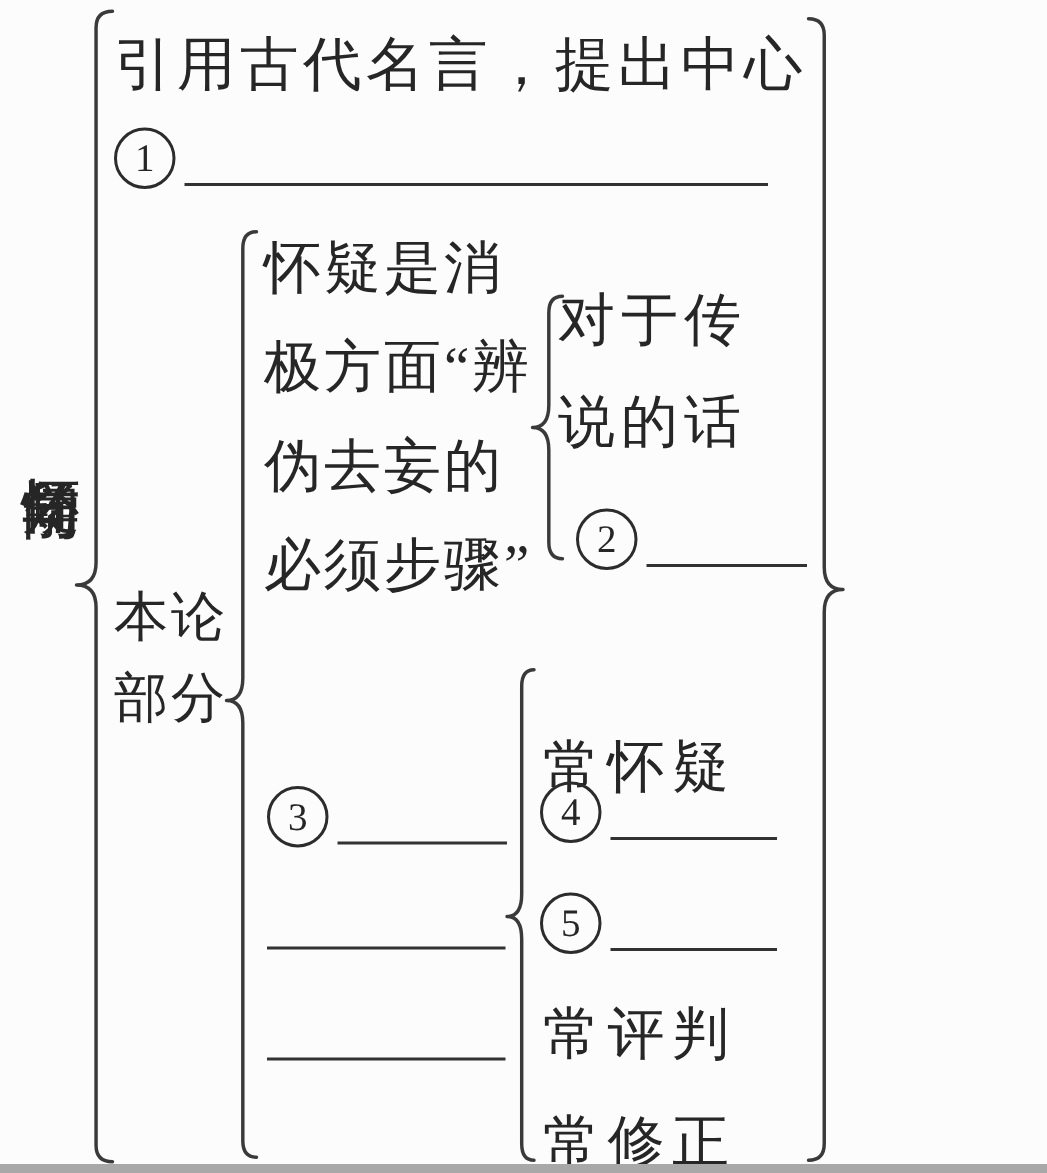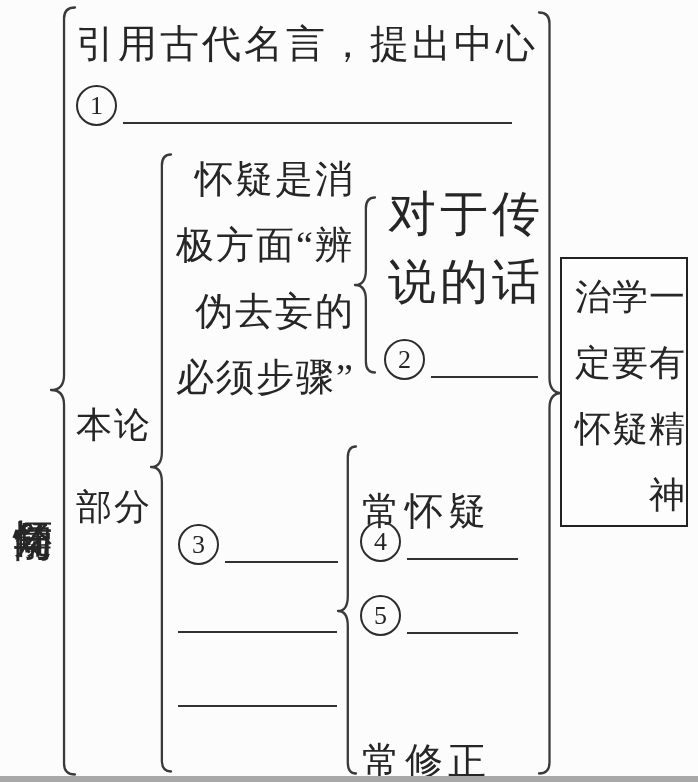--- a/index.html
+++ b/index.html
@@ -3,46 +3,46 @@
 <meta charset="utf-8">
 <style>
   * { margin:0; padding:0; box-sizing:border-box; }
   html,body { background:#ffffff; }
   .canvas {
     position:relative; width:698px; height:782px;
     background:#fcfcfc; overflow:hidden;
     font-family:"Liberation Serif","DejaVu Serif",serif;
     color:#262626;
   }
-  .abs { position:absolute;text-align:right; }
+  .abs { position:absolute; }
   .txt { font-size:38px; line-height:66px; white-space:pre-line; letter-spacing:3px; }
   .nowrap { white-space:nowrap; }
   svg.brace { position:absolute; overflow:visible; }
   svg.brace path { stroke:#3a3a3a; stroke-width:2.3; fill:none; stroke-linecap:round; stroke-linejoin:round; }
   .circ {
     display:inline-flex; align-items:center; justify-content:center;
     width:41px; height:41px; min-width:41px;
     border:2.4px solid #2c2c2c; border-radius:50%;
     font-size:26px; letter-spacing:0; line-height:1; background:transparent;
   }
   .blankrow { display:flex; align-items:flex-end; }
   .blankrow .bline { flex:1; border-bottom:2.2px solid #323232; margin-bottom:2px; margin-left:6px; }
   .uline { border-bottom:2.2px solid #323232; }
 
   
   #root-title   { left:11px;  top:287px; writing-mode:vertical-rl; text-orientation:upright;
                   font-size:39px; line-height:44px; letter-spacing:1px; height:206px; }
   #brace-root   { left:50px;  top:6px; }
   #intro-line1  { left:76px;  top:11px;  font-size:39px; }
   #intro-line2  { left:76px;  top:78px;  width:436px; height:48px; font-size:39px; }
-  #body-label   { left:76px;  top:384px; font-size:36px; line-height:82px; letter-spacing:2px; }
+  #body-label   { left:76px;  top:384px; font-size:36px; line-height:54px; letter-spacing:2px; }
   #brace-body   { left:150px; top:153px; }
   #neg-parent   { left:176px; top:146px; font-size:38px; line-height:66px; letter-spacing:2px; }
   #brace-trad   { left:354px; top:196px; }
-  #trad-lines   { left:388px; top:180px; font-size:48px; line-height:68px; letter-spacing:4px; }
+  #trad-lines   { left:372px; top:180px; font-size:38px; line-height:68px; letter-spacing:4px; }
   #trad-blank   { left:384px; top:334px; width:154px; height:46px; }
   #pos-parent   { left:178px; top:518px; width:160px; height:47px; }
   #pos-extra1   { left:178px; top:631px; width:159px; }
   #pos-extra2   { left:178px; top:705px; width:159px; }
   #brace-doubt  { left:337px; top:445px; }
   #doubt-r1     { left:362px; top:446px; font-size:38px; letter-spacing:5px;margin-top:40px; }
   #doubt-r2     { left:360px; top:516px; width:158px; height:46px; }
   #doubt-r3     { left:360px; top:590px; width:158px; height:46px; }
   #doubt-r4     { left:362px; top:664px; font-size:38px; letter-spacing:5px; }
   #doubt-r5     { left:362px; top:736px; font-size:38px; letter-spacing:5px; }
@@ -110,28 +110,23 @@
 
   <div id="doubt-r1" class="abs nowrap">常怀疑</div>
   <div id="doubt-r2" class="abs blankrow">
     <span class="circ">4</span>
     <span class="bline"></span>
   </div>
   <div id="doubt-r3" class="abs blankrow">
     <span class="circ">5</span>
     <span class="bline"></span>
   </div>
+  <div id="doubt-r4" class="abs nowrap">常评判</div>
   <div id="doubt-r5" class="abs nowrap">常修正</div>
 
   <svg id="brace-end" class="brace" viewBox="0 0 25 764" width="25" height="764">
       <path d="M 1 1.5 Q 11.5 1.5 11.5 12.5 L 11.5 367 Q 11.5 382 24 382 Q 11.5 382 11.5 397 L 11.5 751.5 Q 11.5 762.5 1 762.5"></path>
     </svg>
 
-  <div id="conclusion-box" class="abs">
-    <div id="conclusion-text">治学一
-定要有
-怀疑精
-神</div>
-  </div>
 
   <div id="scan-edge" class="abs"></div>
 
 </div>
 
 </body></html>

